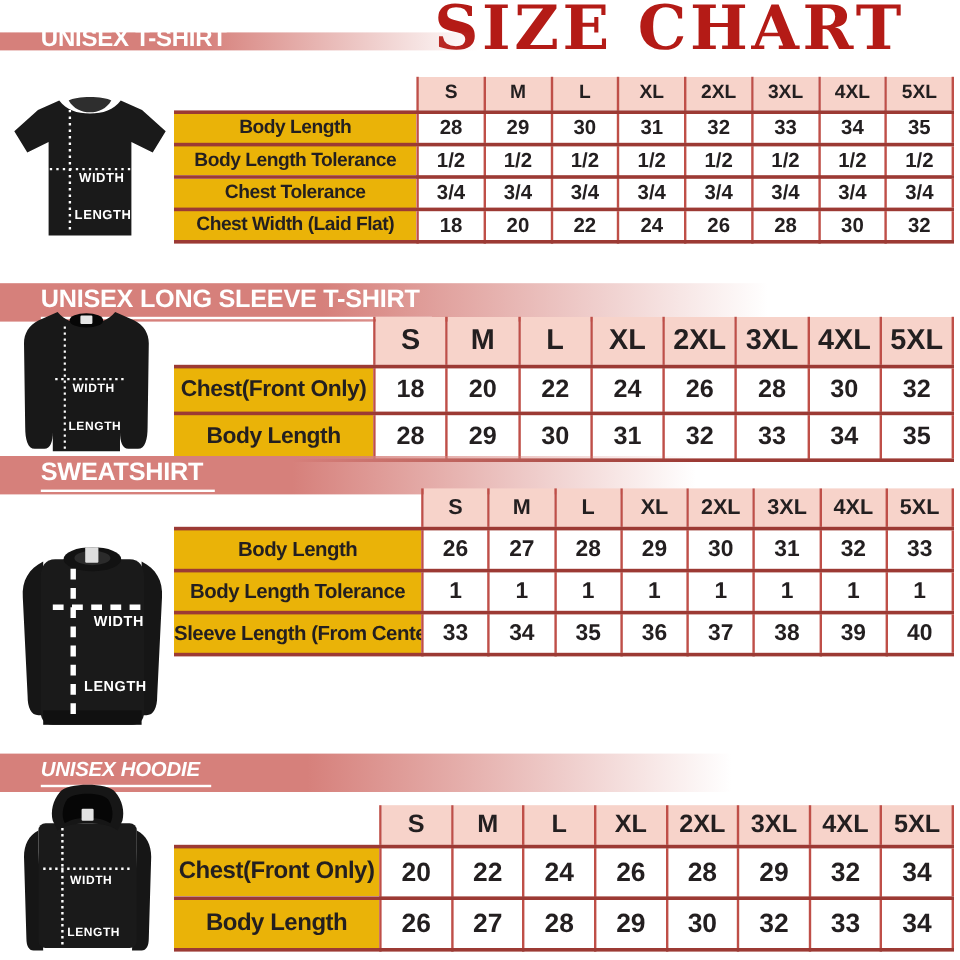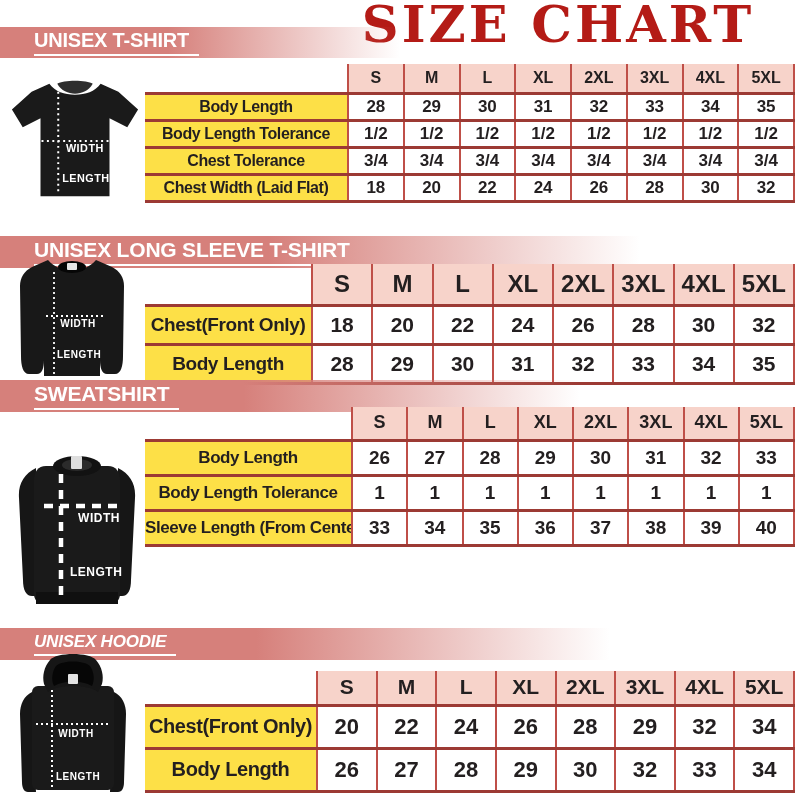--- a/index.html
+++ b/index.html
@@ -9,37 +9,37 @@
   
   .main-title{position:absolute;left:322px;top:-6px;width:472px;text-align:center;
     font-family:"DejaVu Serif",serif;font-weight:bold;font-size:51px;color:#b41b16;
     letter-spacing:3px;white-space:nowrap;}
 
   
   .banner{position:absolute;left:0;display:flex;align-items:center;
     background:linear-gradient(90deg,#d6807b 0%,#d6807b 42%,rgba(214,128,123,0) 100%);}
   .banner-text{color:#fff;font-weight:bold;letter-spacing:-0.2px;white-space:nowrap;
     border-bottom:2px solid #fff;padding:0 10px 2px 0;margin-left:34px;}
-  #banner-1{top:27px;height:31px;width:400px;}
+  #banner-1{top:27px;height:15px;width:400px;}
   #banner-1 .banner-text{font-size:20px;}
   #banner-2{top:236px;height:32px;width:640px;}
   #banner-2 .banner-text{font-size:21px;}
   #banner-3{top:380px;height:32px;width:580px;}
   #banner-3 .banner-text{font-size:21px;}
   #banner-4{top:628px;height:32px;width:610px;}
   #banner-4 .banner-text{font-size:17px;font-style:italic;}
 
   
   .size-table{position:absolute;border-collapse:collapse;table-layout:fixed;}
   .size-table td,.size-table th{padding:0;text-align:center;vertical-align:middle;
     font-weight:bold;color:#231f20;overflow:hidden;}
   .szh{background:#f7d3ca;border-left:2px solid #bf4f48;}
   .szh.last,.val.last{border-right:2px solid #bf4f48;}
   .corner{background:transparent;}
-  .lbl{background:#fde047;text-align:left;padding-left:9px;white-space:nowrap;letter-spacing:-0.4px;}
+  .lbl{background:#eab308;text-align:left;padding-left:9px;white-space:nowrap;letter-spacing:-0.4px;}
   .val{background:#fff;border-left:2px solid #bf4f48;}
   tr.row{border-top:3px solid #9c3a34;}
   tr.row.rlast{border-bottom:3px solid #9c3a34;}
 
   #table-1{left:145px;top:64px;width:650px;}
   #table-1 tr.head{height:29px;} #table-1 .szh{font-size:16px;}
   #table-1 tr.row{height:27px;}  #table-1 .lbl{font-size:16px;} #table-1 .val{font-size:17px;}
 
   #table-2{left:145px;top:264px;width:650px;}
   #table-2 tr.head{height:41px;} #table-2 .szh{font-size:24px;}

